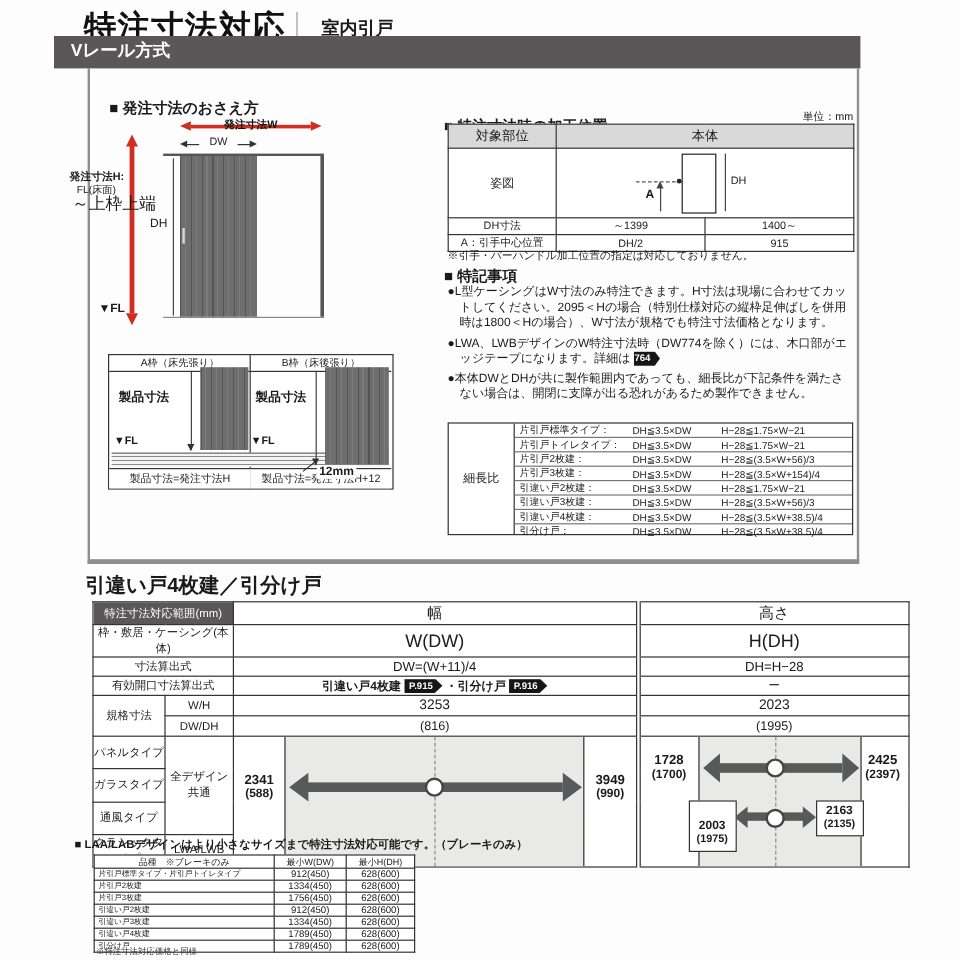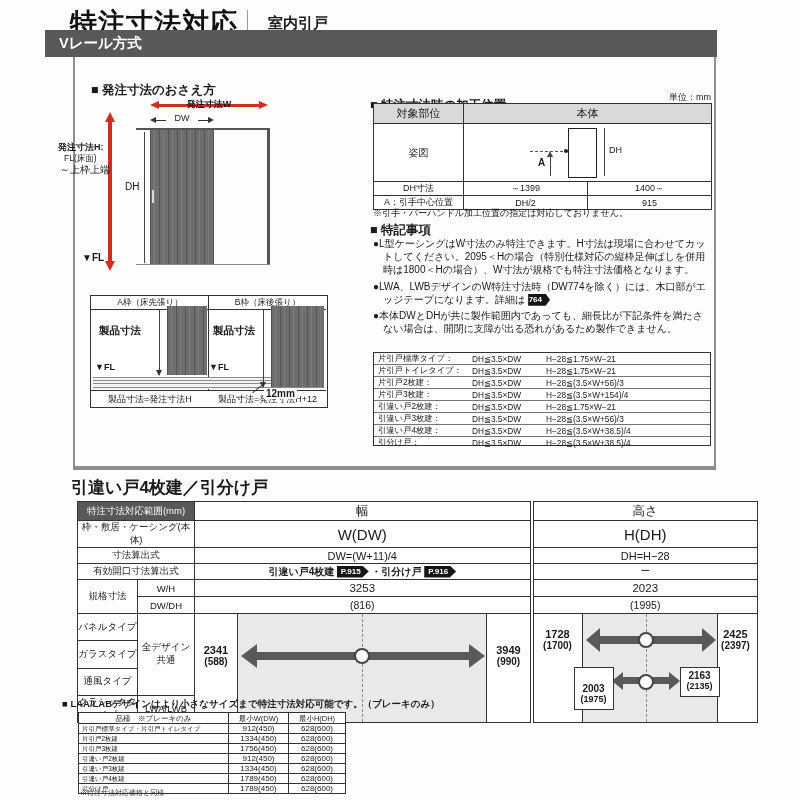--- a/index.html
+++ b/index.html
@@ -114,21 +114,21 @@
     <div class="tri" style="left:163px;top:22px;border-width:3.5px 0 3.5px 6px;border-left-color:#333;"></div>
     <div class="abs ctr nw" style="left:121px;top:18px;width:32px;font-size:9px;background:#fdfdfd;">DW</div>
 
     <div class="redbar" style="left:63px;top:26px;width:4px;height:140px;"></div>
     <div class="tri" style="left:60px;top:17px;border-width:0 5px 10px 5px;border-bottom-color:#cf2e21;"></div>
     <div class="tri" style="left:60px;top:166px;border-width:10px 5px 0 5px;border-top-color:#cf2e21;"></div>
 
     <div class="abs nw" style="left:13px;top:47px;line-height:11px;z-index:2;">
       <div class="b" style="font-size:9px;">発注寸法H:</div>
       <div style="font-size:8.5px;padding-left:6px;">FL(床面)</div>
-      <div style="font-size:10px;padding-left:2px;">～上枠上端</div>
+      <div style="font-size:14px;padding-left:2px;">～上枠上端</div>
     </div>
     <div class="abs b nw" style="left:37px;top:157px;font-size:10px;">▼FL</div>
   </div>
 
   <div class="abs" style="left:90px;top:295px;width:238px;height:113px;border:1.5px solid #333;box-sizing:border-box;background:#fff;">
     <div class="abs ctr nw" style="left:0;top:0;width:118px;height:13px;font-size:8.5px;line-height:13px;border-bottom:1px solid #333;">A枠（床先張り）</div>
     <div class="abs ctr nw" style="left:118px;top:0;width:117px;height:13px;font-size:8.5px;line-height:13px;border-bottom:1px solid #333;">B枠（床後張り）</div>
     <div class="abs" style="left:117px;top:0;height:100%;border-left:1px solid #333;"></div>
 
     <div class="abs hatch" style="left:2px;top:81px;width:231px;height:12px;z-index:1;"></div>
@@ -195,20 +195,21 @@
   <div class="abs nw" style="left:373px;top:207px;font-size:9px;">※引手・バーハンドル加工位置の指定は対応しておりません。</div>
 
   <div class="abs sec-h nw" style="left:370px;top:222px;">■ 特記事項</div>
   <div class="abs bullets" style="left:373px;top:237px;width:340px;">
     <p>●L型ケーシングはW寸法のみ特注できます。H寸法は現場に合わせてカットしてください。2095＜Hの場合（特別仕様対応の縦枠足伸ばしを併用時は1800＜Hの場合）、W寸法が規格でも特注寸法価格となります。</p>
     <p><span>●LWA、LWBデザインのW特注寸法時（DW774を除く）には、木口部がエッジテープになります。詳細は</span> <span class="badge">P.764</span></p>
     <p>●本体DWとDHが共に製作範囲内であっても、細長比が下記条件を満たさない場合は、開閉に支障が出る恐れがあるため製作できません。</p>
   </div>
 
   <div class="slender">
+    <div class="lab">細長比</div>
     <div class="rows">
       <div class="row">
           <span class="n nw">片引戸標準タイプ：</span>
           <span class="f1 nw">DH≦3.5×DW</span>
           <span class="f2 nw">H−28≦1.75×W−21</span>
         </div>
       <div class="row">
           <span class="n nw">片引戸トイレタイプ：</span>
           <span class="f1 nw">DH≦3.5×DW</span>
           <span class="f2 nw">H−28≦1.75×W−21</span>

